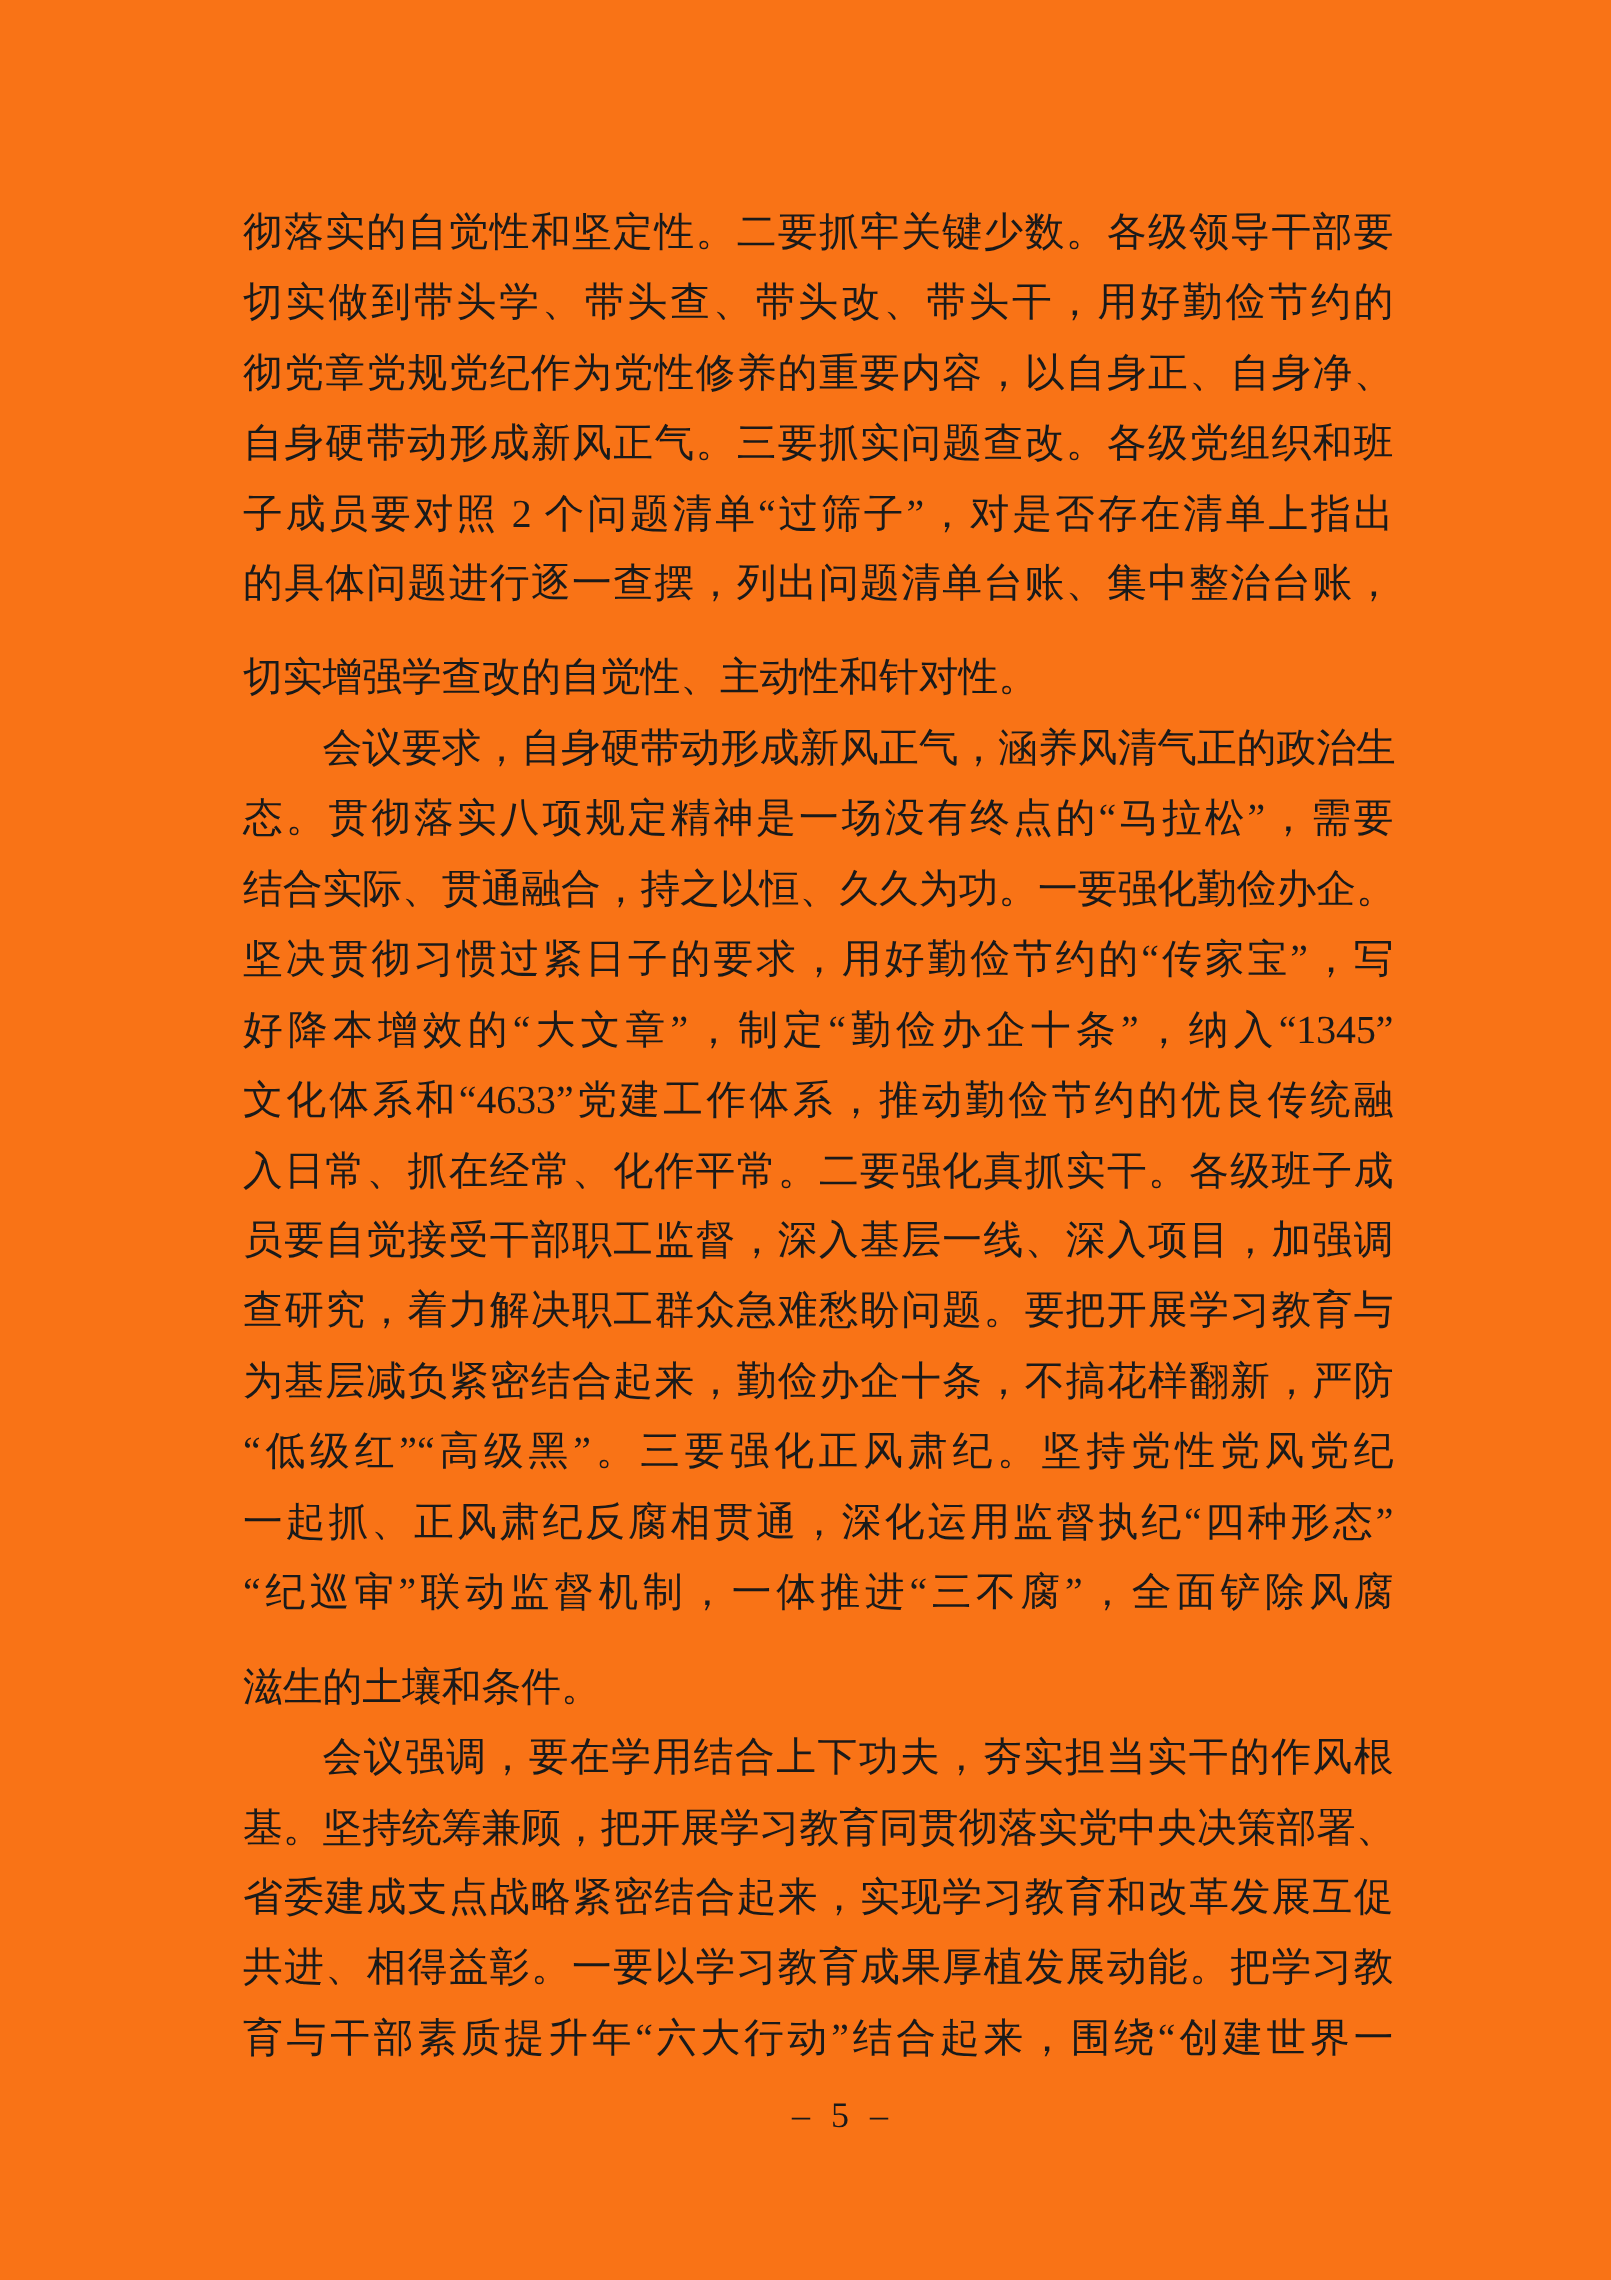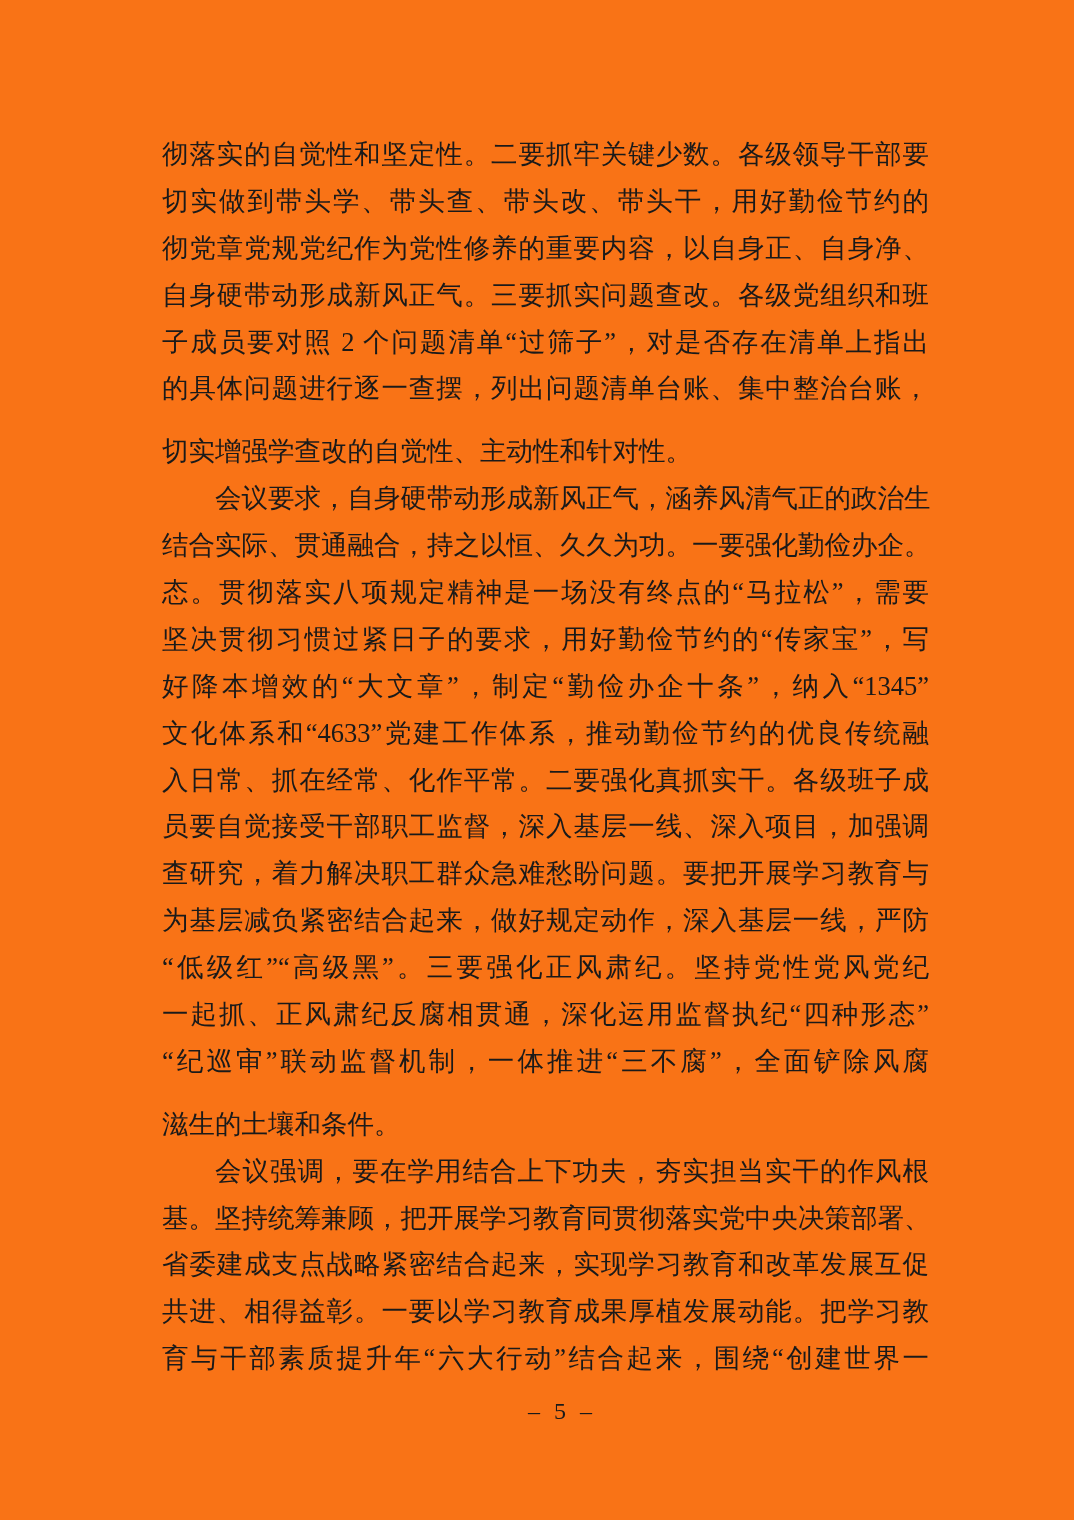--- a/index.html
+++ b/index.html
@@ -55,29 +55,29 @@
 <div class="page" style="background: #f97316; color: rgb(26, 26, 26);">
   <div class="doc-body" id="doc-body">
       <div class="doc-line">彻落实的自觉性和坚定性。二要抓牢关键少数。各级领导干部要</div>
       <div class="doc-line">切实做到带头学、带头查、带头改、带头干，用好勤俭节约的</div>
       <div class="doc-line">彻党章党规党纪作为党性修养的重要内容，以自身正、自身净、</div>
       <div class="doc-line">自身硬带动形成新风正气。三要抓实问题查改。各级党组织和班</div>
       <div class="doc-line">子成员要对照 2 个问题清单“过筛子”，对是否存在清单上指出</div>
       <div class="doc-line">的具体问题进行逐一查摆，列出问题清单台账、集中整治台账，</div>
       <div class="doc-line pend">切实增强学查改的自觉性、主动性和针对性。</div>
       <div class="doc-line indent">会议要求，自身硬带动形成新风正气，涵养风清气正的政治生</div>
+      <div class="doc-line">态。贯彻落实八项规定精神是一场没有终点的“马拉松”，需要</div>
       <div class="doc-line">结合实际、贯通融合，持之以恒、久久为功。一要强化勤俭办企。</div>
-      <div class="doc-line">态。贯彻落实八项规定精神是一场没有终点的“马拉松”，需要</div>
       <div class="doc-line">坚决贯彻习惯过紧日子的要求，用好勤俭节约的“传家宝”，写</div>
       <div class="doc-line">好降本增效的“大文章”，制定“勤俭办企十条”，纳入“1345”</div>
       <div class="doc-line">文化体系和“4633”党建工作体系，推动勤俭节约的优良传统融</div>
       <div class="doc-line">入日常、抓在经常、化作平常。二要强化真抓实干。各级班子成</div>
       <div class="doc-line">员要自觉接受干部职工监督，深入基层一线、深入项目，加强调</div>
       <div class="doc-line">查研究，着力解决职工群众急难愁盼问题。要把开展学习教育与</div>
-      <div class="doc-line">为基层减负紧密结合起来，做好规定动作，深入基层一线，严防</div>
+      <div class="doc-line">为基层减负紧密结合起来，勤俭办企十条，不搞花样翻新，严防</div>
       <div class="doc-line">“低级红”“高级黑”。三要强化正风肃纪。坚持党性党风党纪</div>
       <div class="doc-line">一起抓、正风肃纪反腐相贯通，深化运用监督执纪“四种形态”</div>
       <div class="doc-line">“纪巡审”联动监督机制，一体推进“三不腐”，全面铲除风腐</div>
       <div class="doc-line pend">滋生的土壤和条件。</div>
       <div class="doc-line indent">会议强调，要在学用结合上下功夫，夯实担当实干的作风根</div>
       <div class="doc-line">基。坚持统筹兼顾，把开展学习教育同贯彻落实党中央决策部署、</div>
       <div class="doc-line">省委建成支点战略紧密结合起来，实现学习教育和改革发展互促</div>
       <div class="doc-line">共进、相得益彰。一要以学习教育成果厚植发展动能。把学习教</div>
       <div class="doc-line">育与干部素质提升年“六大行动”结合起来，围绕“创建世界一</div>
     </div>

